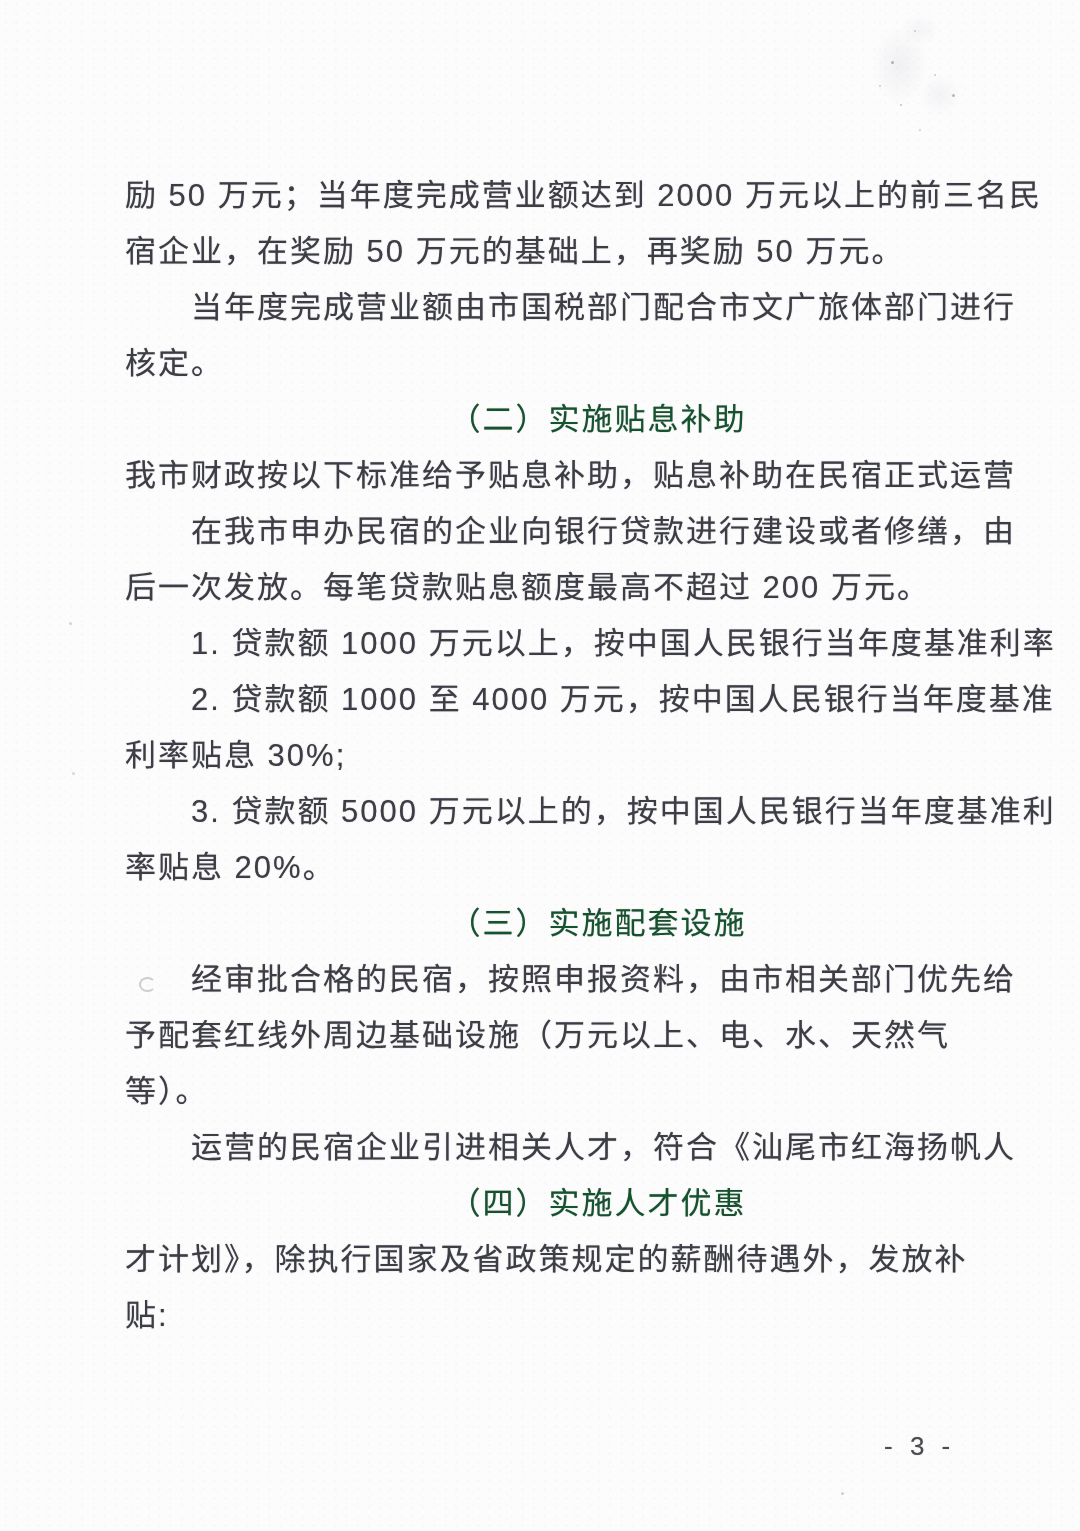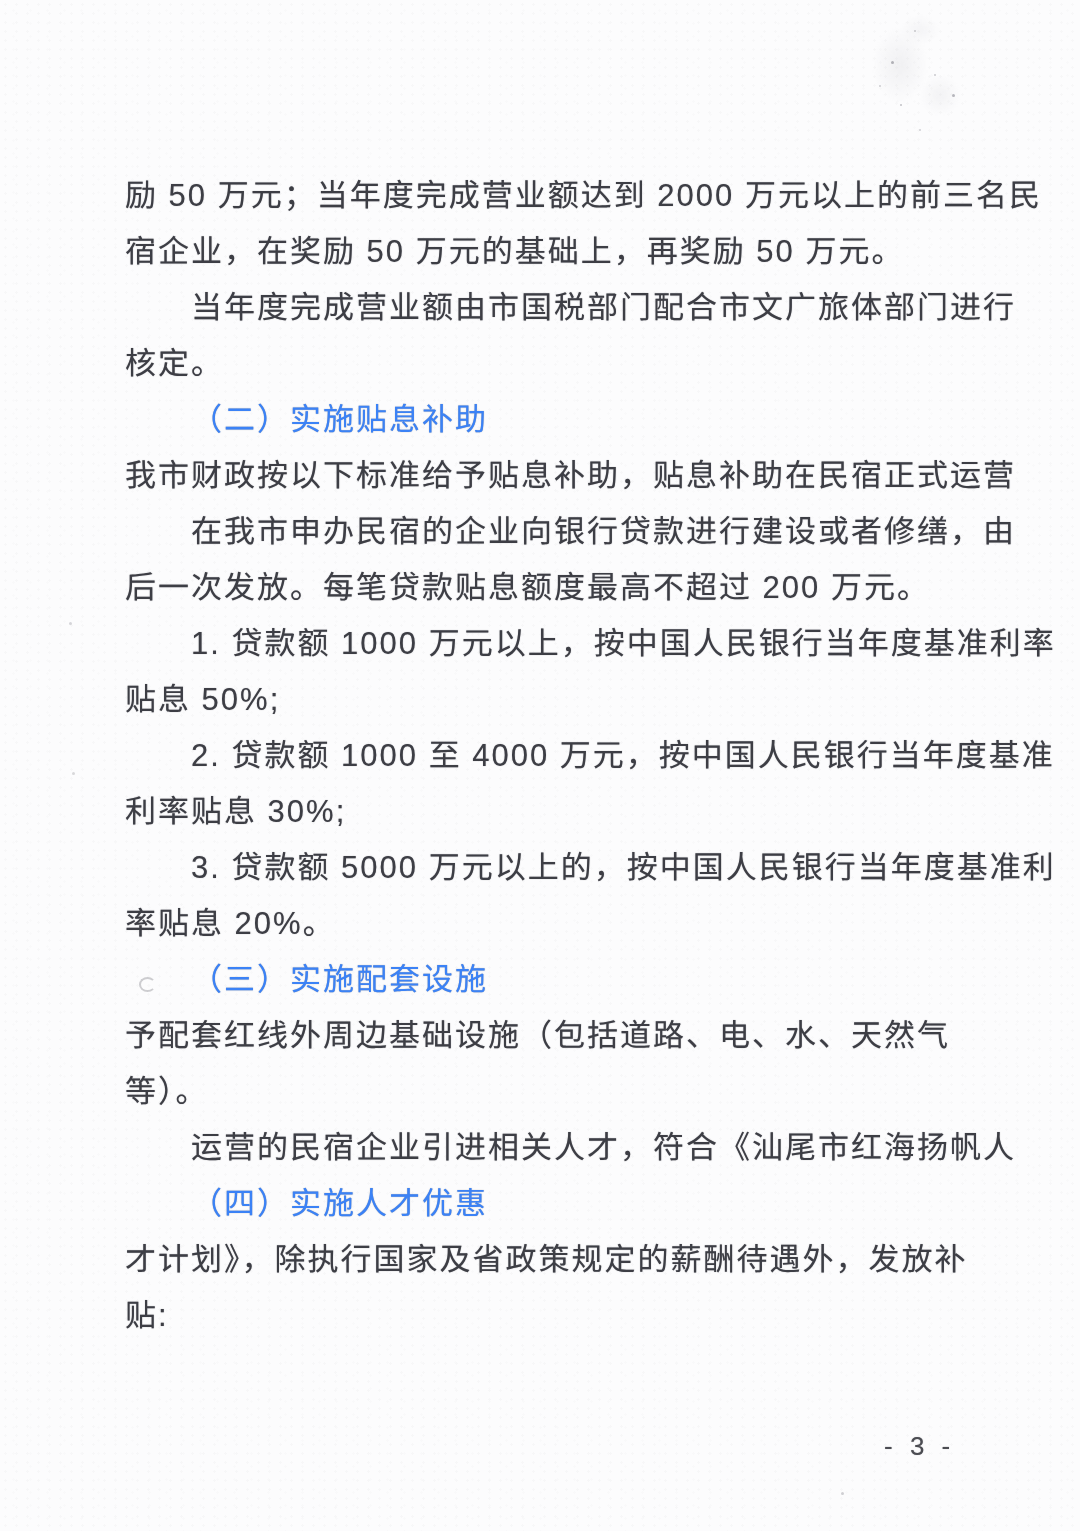--- a/index.html
+++ b/index.html
@@ -38,22 +38,22 @@
     color: #3d3e45;
     text-shadow: 0 0 1px rgba(61,62,69,.5);
   }
   .line {
     height: 56px;
     line-height: 56px;
     font-size: 31px;
     letter-spacing: 2px;
     white-space: nowrap;
   }
-  .line.indent { text-indent: 66px; }
-  .line.heading { color: #3b82f6; }
+  .line.indent { text-indent: 66px; text-align: center; }
+  .line.heading { color: #14532d; }
   .pagenum {
     position: absolute;
     left: 884px;
     top: 1430px;
     font-size: 26px;
     line-height: 32px;
     letter-spacing: 5px;
     color: #4b4c52;
     text-shadow: 0 0 1px rgba(70,71,78,.45);
   }
@@ -110,27 +110,27 @@
   <div class="textblock">
     <div class="line">励 50 万元；当年度完成营业额达到 2000 万元以上的前三名民</div>
     <div class="line">宿企业，在奖励 50 万元的基础上，再奖励 50 万元。</div>
     <div class="line indent">当年度完成营业额由市国税部门配合市文广旅体部门进行</div>
     <div class="line">核定。</div>
     <div class="line indent heading">（二）实施贴息补助</div>
     <div class="line">我市财政按以下标准给予贴息补助，贴息补助在民宿正式运营</div>
     <div class="line indent">在我市申办民宿的企业向银行贷款进行建设或者修缮，由</div>
     <div class="line">后一次发放。每笔贷款贴息额度最高不超过 200 万元。</div>
     <div class="line indent">1. 贷款额 1000 万元以上，按中国人民银行当年度基准利率</div>
-    <div class="line">贴息 50%;</div>
     <div class="line indent">2. 贷款额 1000 至 4000 万元，按中国人民银行当年度基准</div>
     <div class="line">利率贴息 30%;</div>
     <div class="line indent">3. 贷款额 5000 万元以上的，按中国人民银行当年度基准利</div>
     <div class="line">率贴息 20%。</div>
     <div class="line indent heading">（三）实施配套设施</div>
-    <div class="line">予配套红线外周边基础设施（包括道路、电、水、天然气</div>
+    <div class="line indent">经审批合格的民宿，按照申报资料，由市相关部门优先给</div>
+    <div class="line">予配套红线外周边基础设施（万元以上、电、水、天然气</div>
     <div class="line">等）。</div>
     <div class="line indent">运营的民宿企业引进相关人才，符合《汕尾市红海扬帆人</div>
     <div class="line indent heading">（四）实施人才优惠</div>
     <div class="line">才计划》，除执行国家及省政策规定的薪酬待遇外，发放补</div>
     <div class="line">贴:</div>
   </div>
 
   <div class="pagenum">- 3 -</div>
 
 </div>

